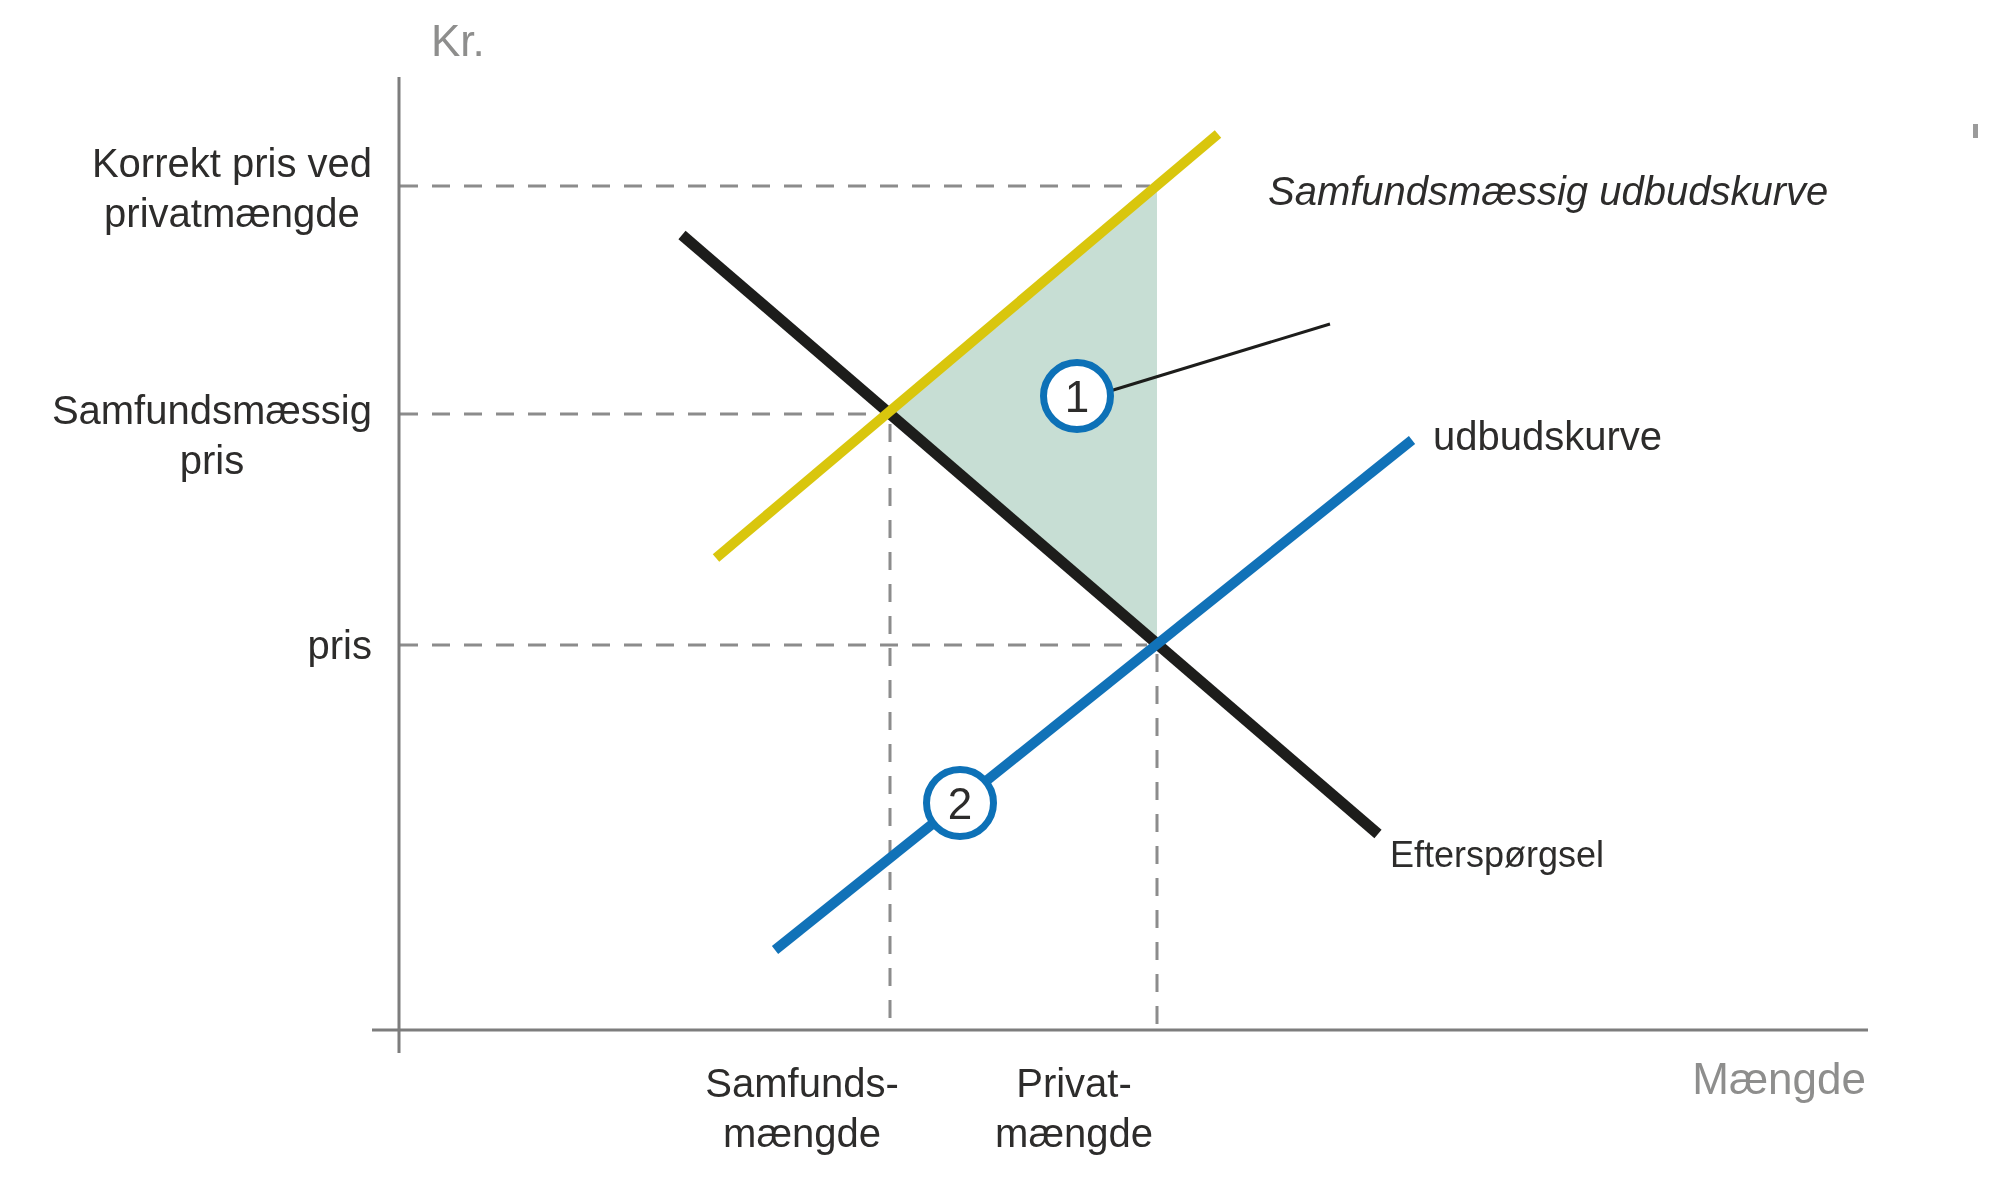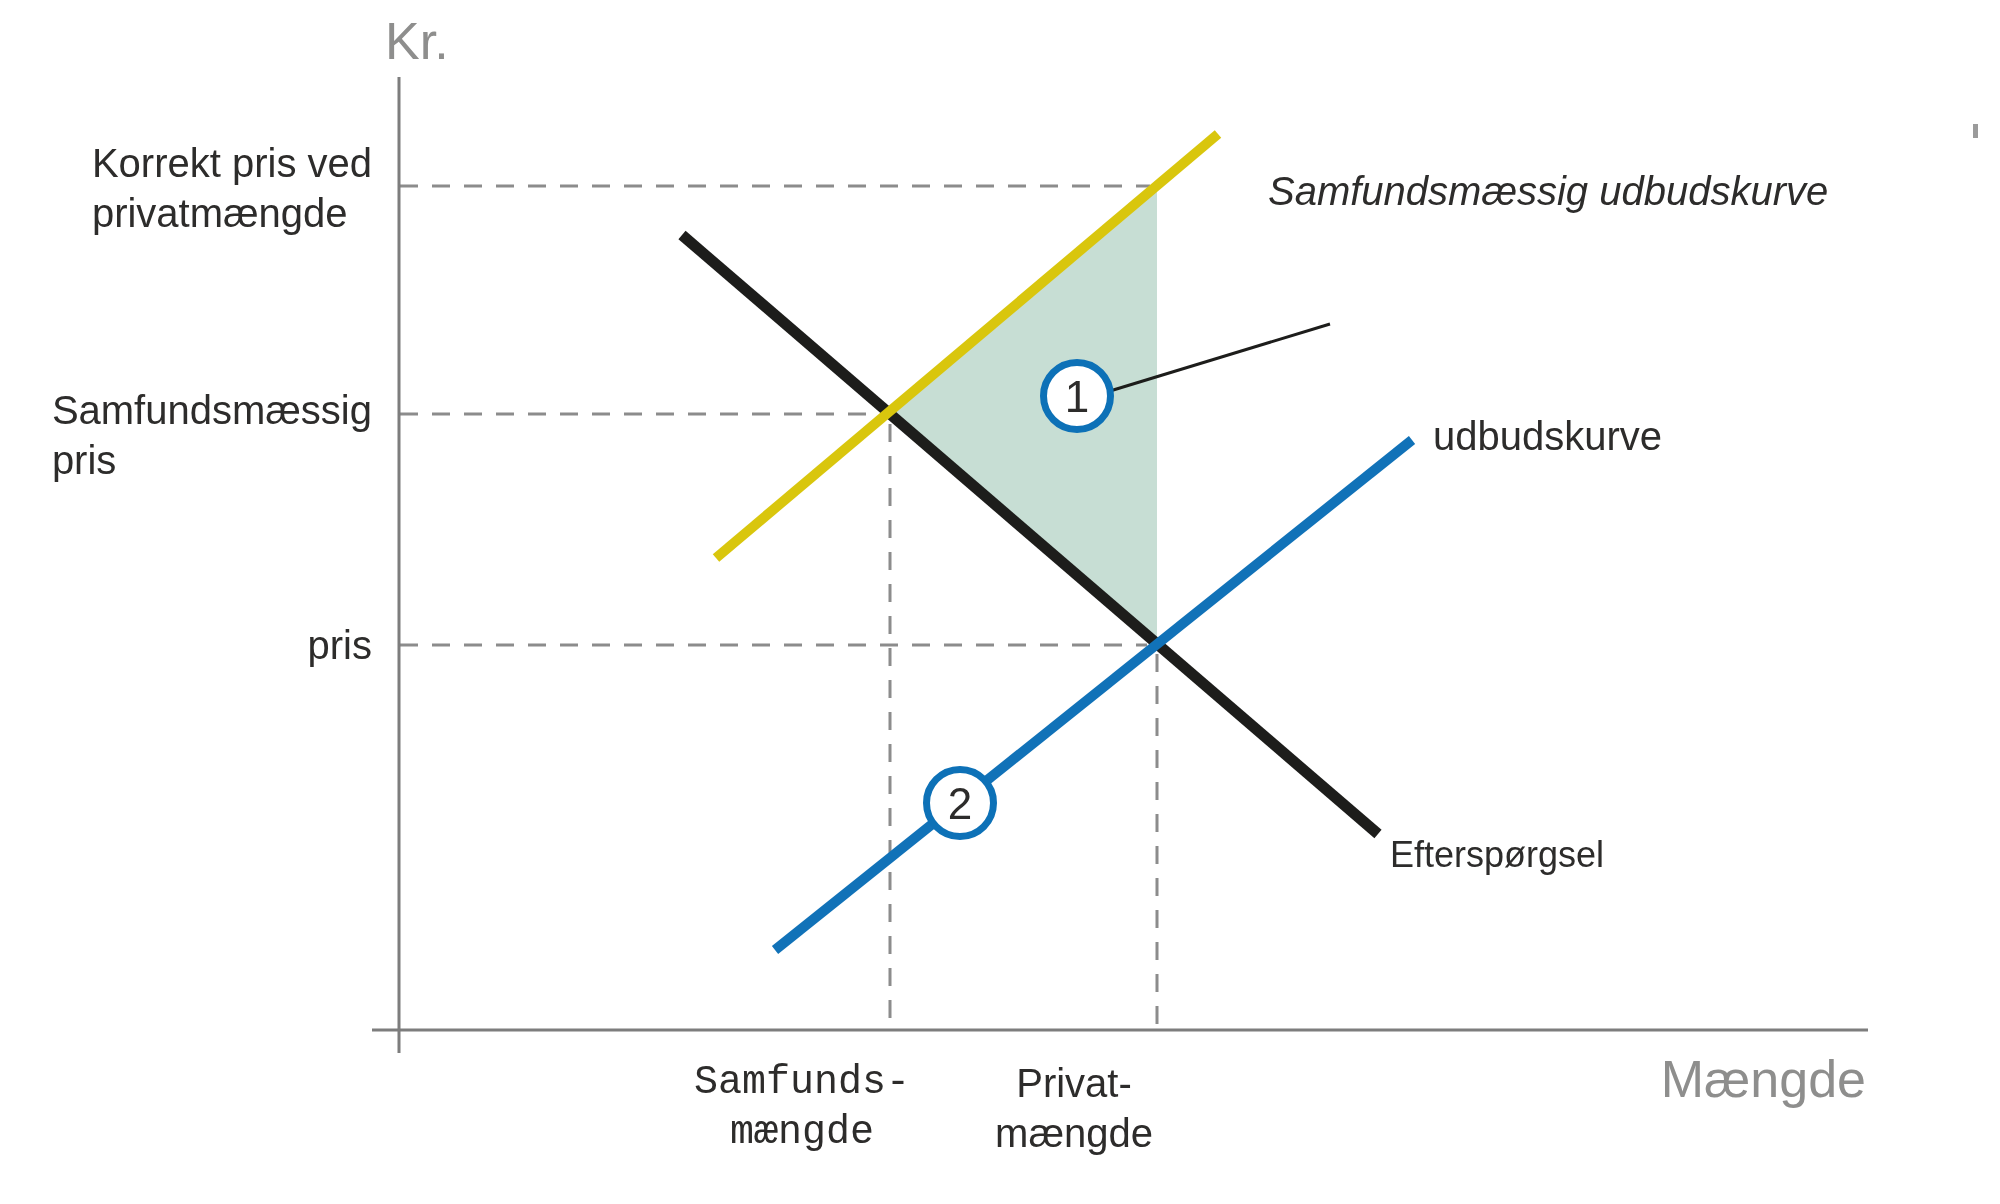--- a/index.html
+++ b/index.html
@@ -6,23 +6,23 @@
   .canvas{
     position:relative;width:2000px;height:1204px;background:#ffffff;
     font-family:"Liberation Sans",sans-serif;overflow:hidden;
   }
   .canvas svg{position:absolute;left:0;top:0;}
   .lbl{
     position:absolute;color:#2d2c2b;font-size:40px;line-height:50px;
     white-space:nowrap;letter-spacing:0;
   }
   .lbl span{display:block;}
-  .right{text-align:left;}
+  .right{text-align:center;}
   .center{text-align:center;}
-  .gray{color:#8e8e8d;font-size:52px;}
+  .gray{color:#8e8e8d;font-size:44px;margin-left:46px;}
   .marker-num{
     font-size:44px;fill:#2d2c2b;text-anchor:middle;
     font-family:"Liberation Sans",sans-serif;
   }
   .stray{position:absolute;left:1973px;top:124px;width:5px;height:14px;background:#9b9b9b;}
 </style>
 </head>
 <body>
 
 <div class="canvas">
@@ -71,21 +71,21 @@
   <div class="lbl right" style="right:1628px;top:620px;">
     <span>pris</span>
   </div>
 
   <div class="lbl" style="left:1268px;top:166px;font-style:italic;">Samfundsmæssig udbudskurve</div>
   <div class="lbl" style="left:1433px;top:410px;line-height:52px;">
     <span>udbudskurve</span>
   </div>
   <div class="lbl" style="left:1390px;top:830px;font-size:36px;">Efterspørgsel</div>
 
-  <div class="lbl center" style="left:602px;top:1058px;width:400px;font-family:Liberation Mono, monospace;">
+  <div class="lbl center" style="left:602px;top:1058px;width:400px;">
     <span>Samfunds-</span>
     <span>mængde</span>
   </div>
   <div class="lbl center" style="left:874px;top:1058px;width:400px;">
     <span>Privat-</span>
     <span>mængde</span>
   </div>
 
   <div class="stray"></div>
 </div>

